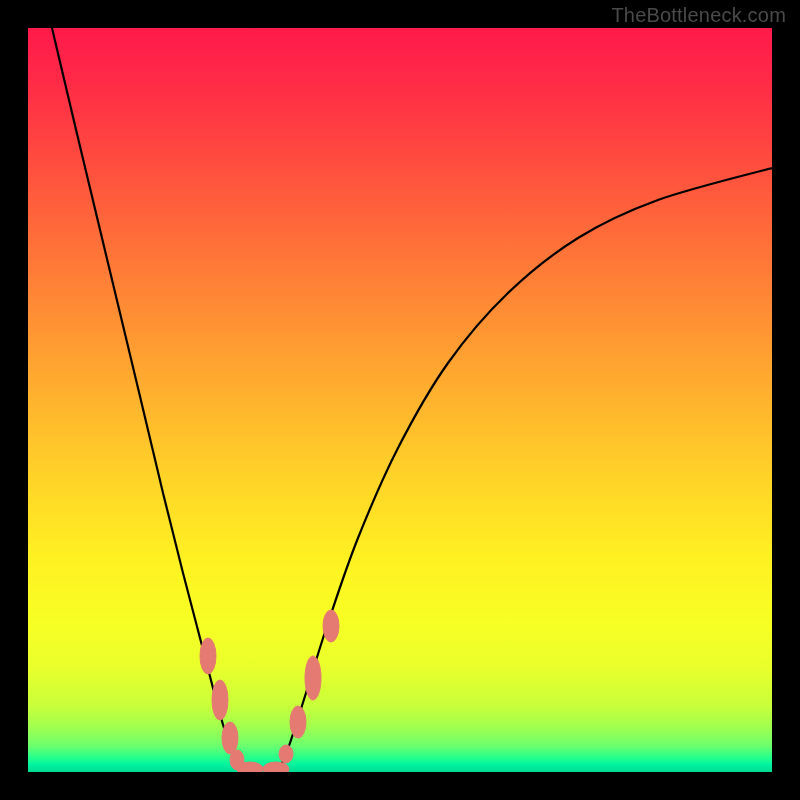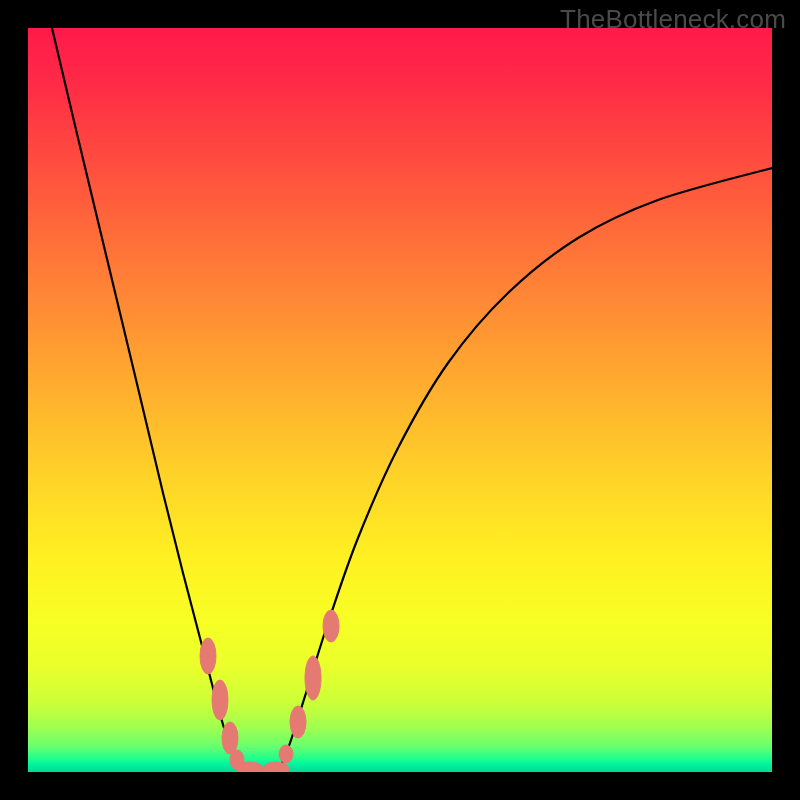--- a/index.html
+++ b/index.html
@@ -34,21 +34,21 @@
       #20ff8e 98.2%,
       #00f3a0 99%,
       #00da92 100%);
     overflow: hidden;
   }
   .watermark {
     position: absolute;
     top: 4px;
     right: 14px;
     color: #4a4a4a;
-    font-size: 26px;
+    font-size: 20px;
     letter-spacing: 0.2px;
     font-weight: 500;
     z-index: 5;
     user-select: none;
   }
   svg.plot {
     position: absolute;
     left: 0;
     top: 0;
     width: 744px;

